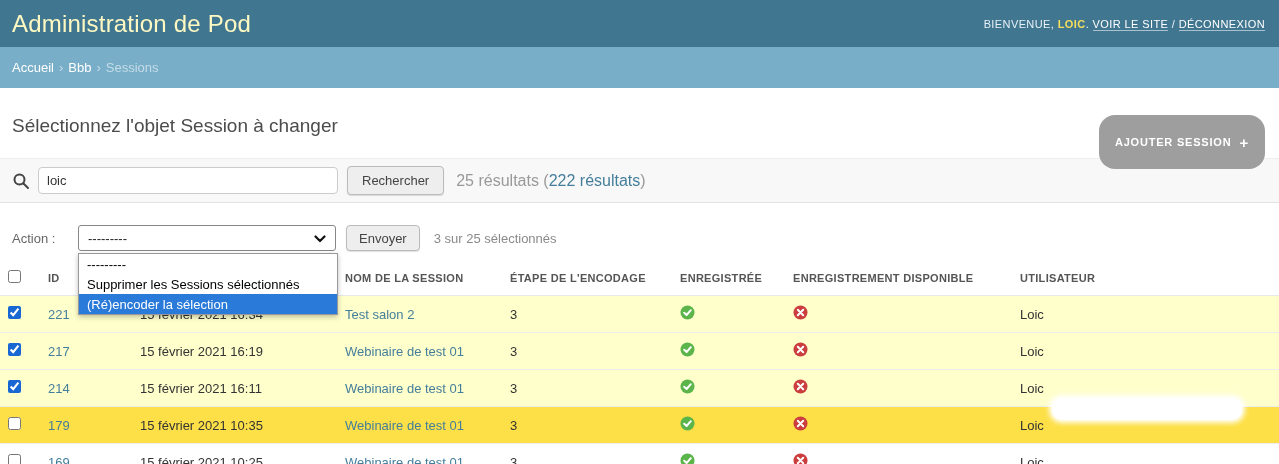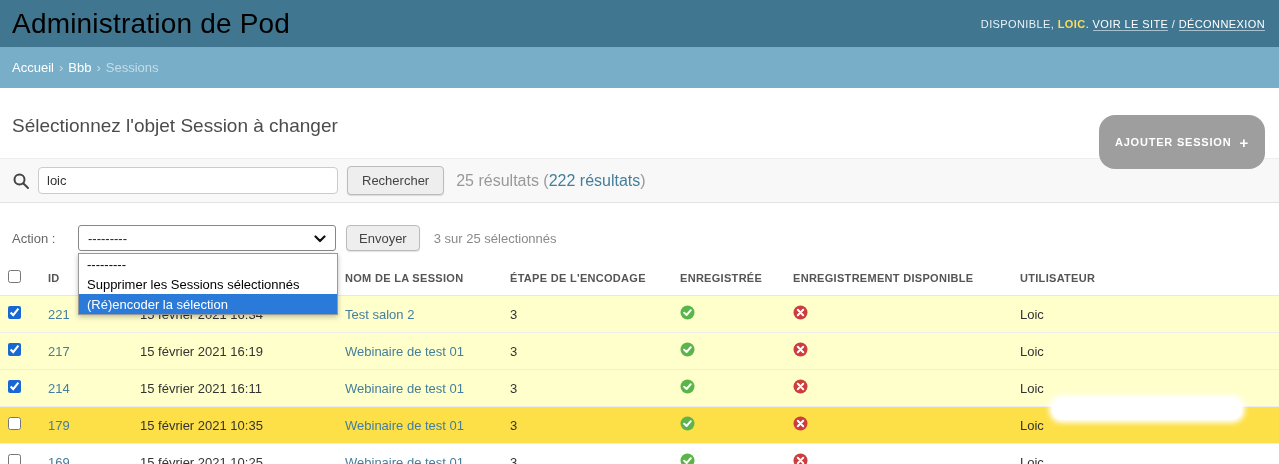--- a/index.html
+++ b/index.html
@@ -1,21 +1,21 @@
 <!DOCTYPE html>
 <html><head>
 <meta charset="utf-8">
 <style>
   * { margin:0; padding:0; box-sizing:border-box; }
   body { font-family:"Liberation Sans","DejaVu Sans",sans-serif; background:#fff; }
   .viewport { position:relative; width:1279px; height:464px; overflow:hidden; background:#fff; color:#333; font-size:13px; }
 
   
   .branding { height:47px; background:#417690; display:flex; align-items:center; justify-content:space-between; padding:0 14px 0 12px; }
-  .site-title { color:#000000; font-size:28px; font-weight:400; letter-spacing:.2px; }
+  .site-title { color:#fef9c3; font-size:24px; font-weight:400; letter-spacing:.2px; }
   .user-tools { color:#e8f2f7; font-size:11px; letter-spacing:.4px; }
   .user-tools .uname { color:#f5dd5d; font-weight:bold; }
   .user-tools a { color:#fff; text-decoration:none; border-bottom:1px solid rgba(255,255,255,.55); cursor:pointer; }
 
   
   .breadcrumbs { height:41px; background:#79aec8; color:#c4dce8; display:flex; align-items:center; padding:10px 12px; font-size:13px; }
   .breadcrumbs a { color:#fff; text-decoration:none; cursor:pointer; }
   .breadcrumbs .sep { margin:0 5px; }
 
   
@@ -58,21 +58,21 @@
   .redaction { position:absolute; left:1052px; top:398px; width:190px; height:22px; background:#fff; border-radius:10px; box-shadow:0 0 5px 3px rgba(255,255,255,.95); z-index:5; }
 </style>
 </head>
 <body>
 
 <div class="viewport">
 
   <div class="branding">
     <div class="site-title">Administration de Pod</div>
     <div class="user-tools">
-      <span>DISPONIBLE,</span>
+      <span>BIENVENUE,</span>
       <span class="uname">LOIC</span><span>.</span>
       <a>VOIR LE SITE</a>
       <span>/</span>
       <a>DÉCONNEXION</a>
     </div>
   </div>
 
   <div class="breadcrumbs">
     <a>Accueil</a>
     <span class="sep">›</span>

